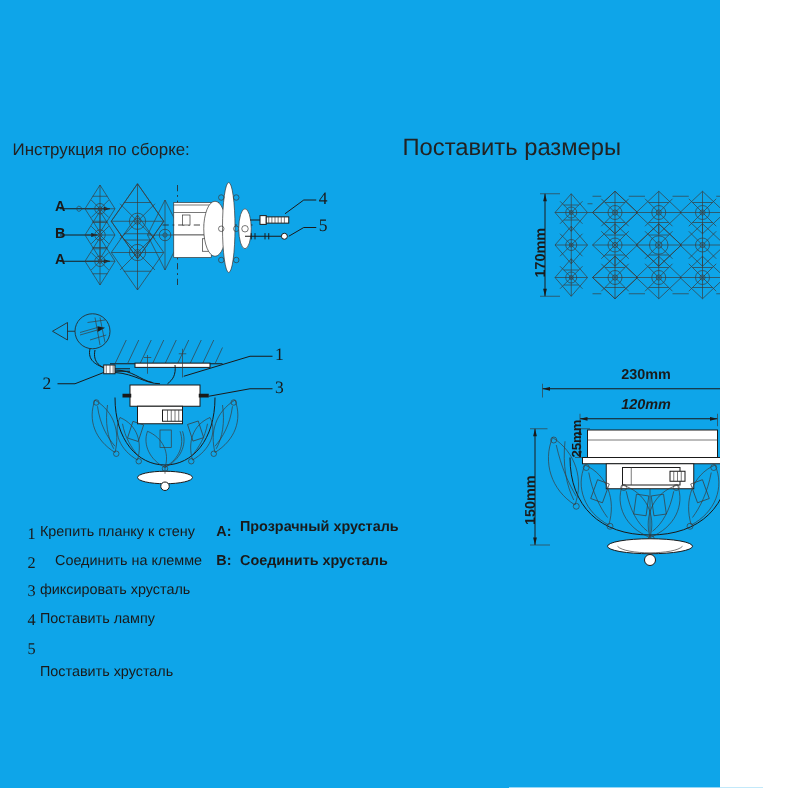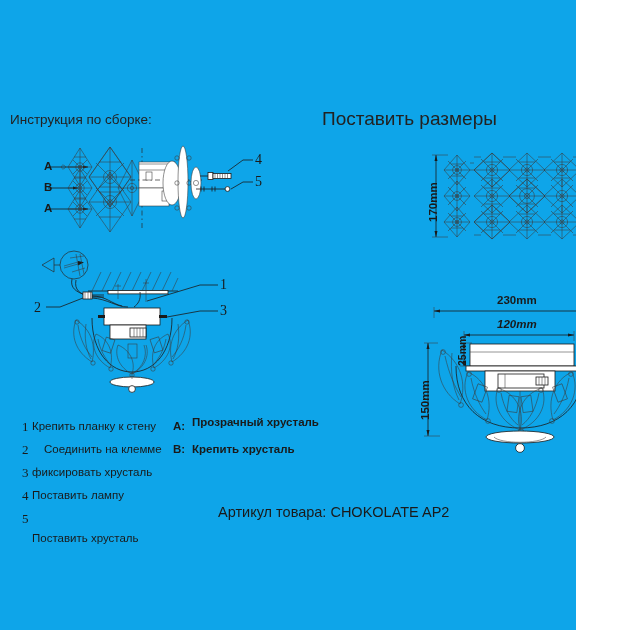--- a/index.html
+++ b/index.html
@@ -337,24 +337,23 @@
 
     <div class="txt step-num" style="left:22px; top:511px;">5</div>
     <div class="txt step-txt" style="left:32px; top:504px;margin-top:28px;">Поставить хрусталь</div>
   </div>
 
   <div>
     <div class="txt legend-key" style="left:173px; top:420px;">A:</div>
     <div class="txt legend-txt" style="left:192px; top:416px;">Прозрачный хрусталь</div>
 
     <div class="txt legend-key" style="left:173px; top:443px;">B:</div>
-    <div class="txt legend-txt" style="left:192px; top:443px;">Крепить хрусталь</div>
+    <div class="txt legend-txt" style="left:192px; top:443px;">Соединить хрусталь</div>
   </div>
 
-  <div class="txt" id="article">Артикул товара: CHOKOLATE  AP2</div>
 
   <svg width="630" height="630">
 
     <g>
       <line class="ln" x1="436" y1="155" x2="436" y2="237"></line>
       <line class="ln-thin" x1="432" y1="155" x2="448" y2="155"></line>
       <line class="ln-thin" x1="432" y1="237" x2="448" y2="237"></line>
       <path class="solid" d="M436,155 l-1.5,6 h3 z"></path>
       <path class="solid" d="M436,237 l-1.5,-6 h3 z"></path>
     </g>

